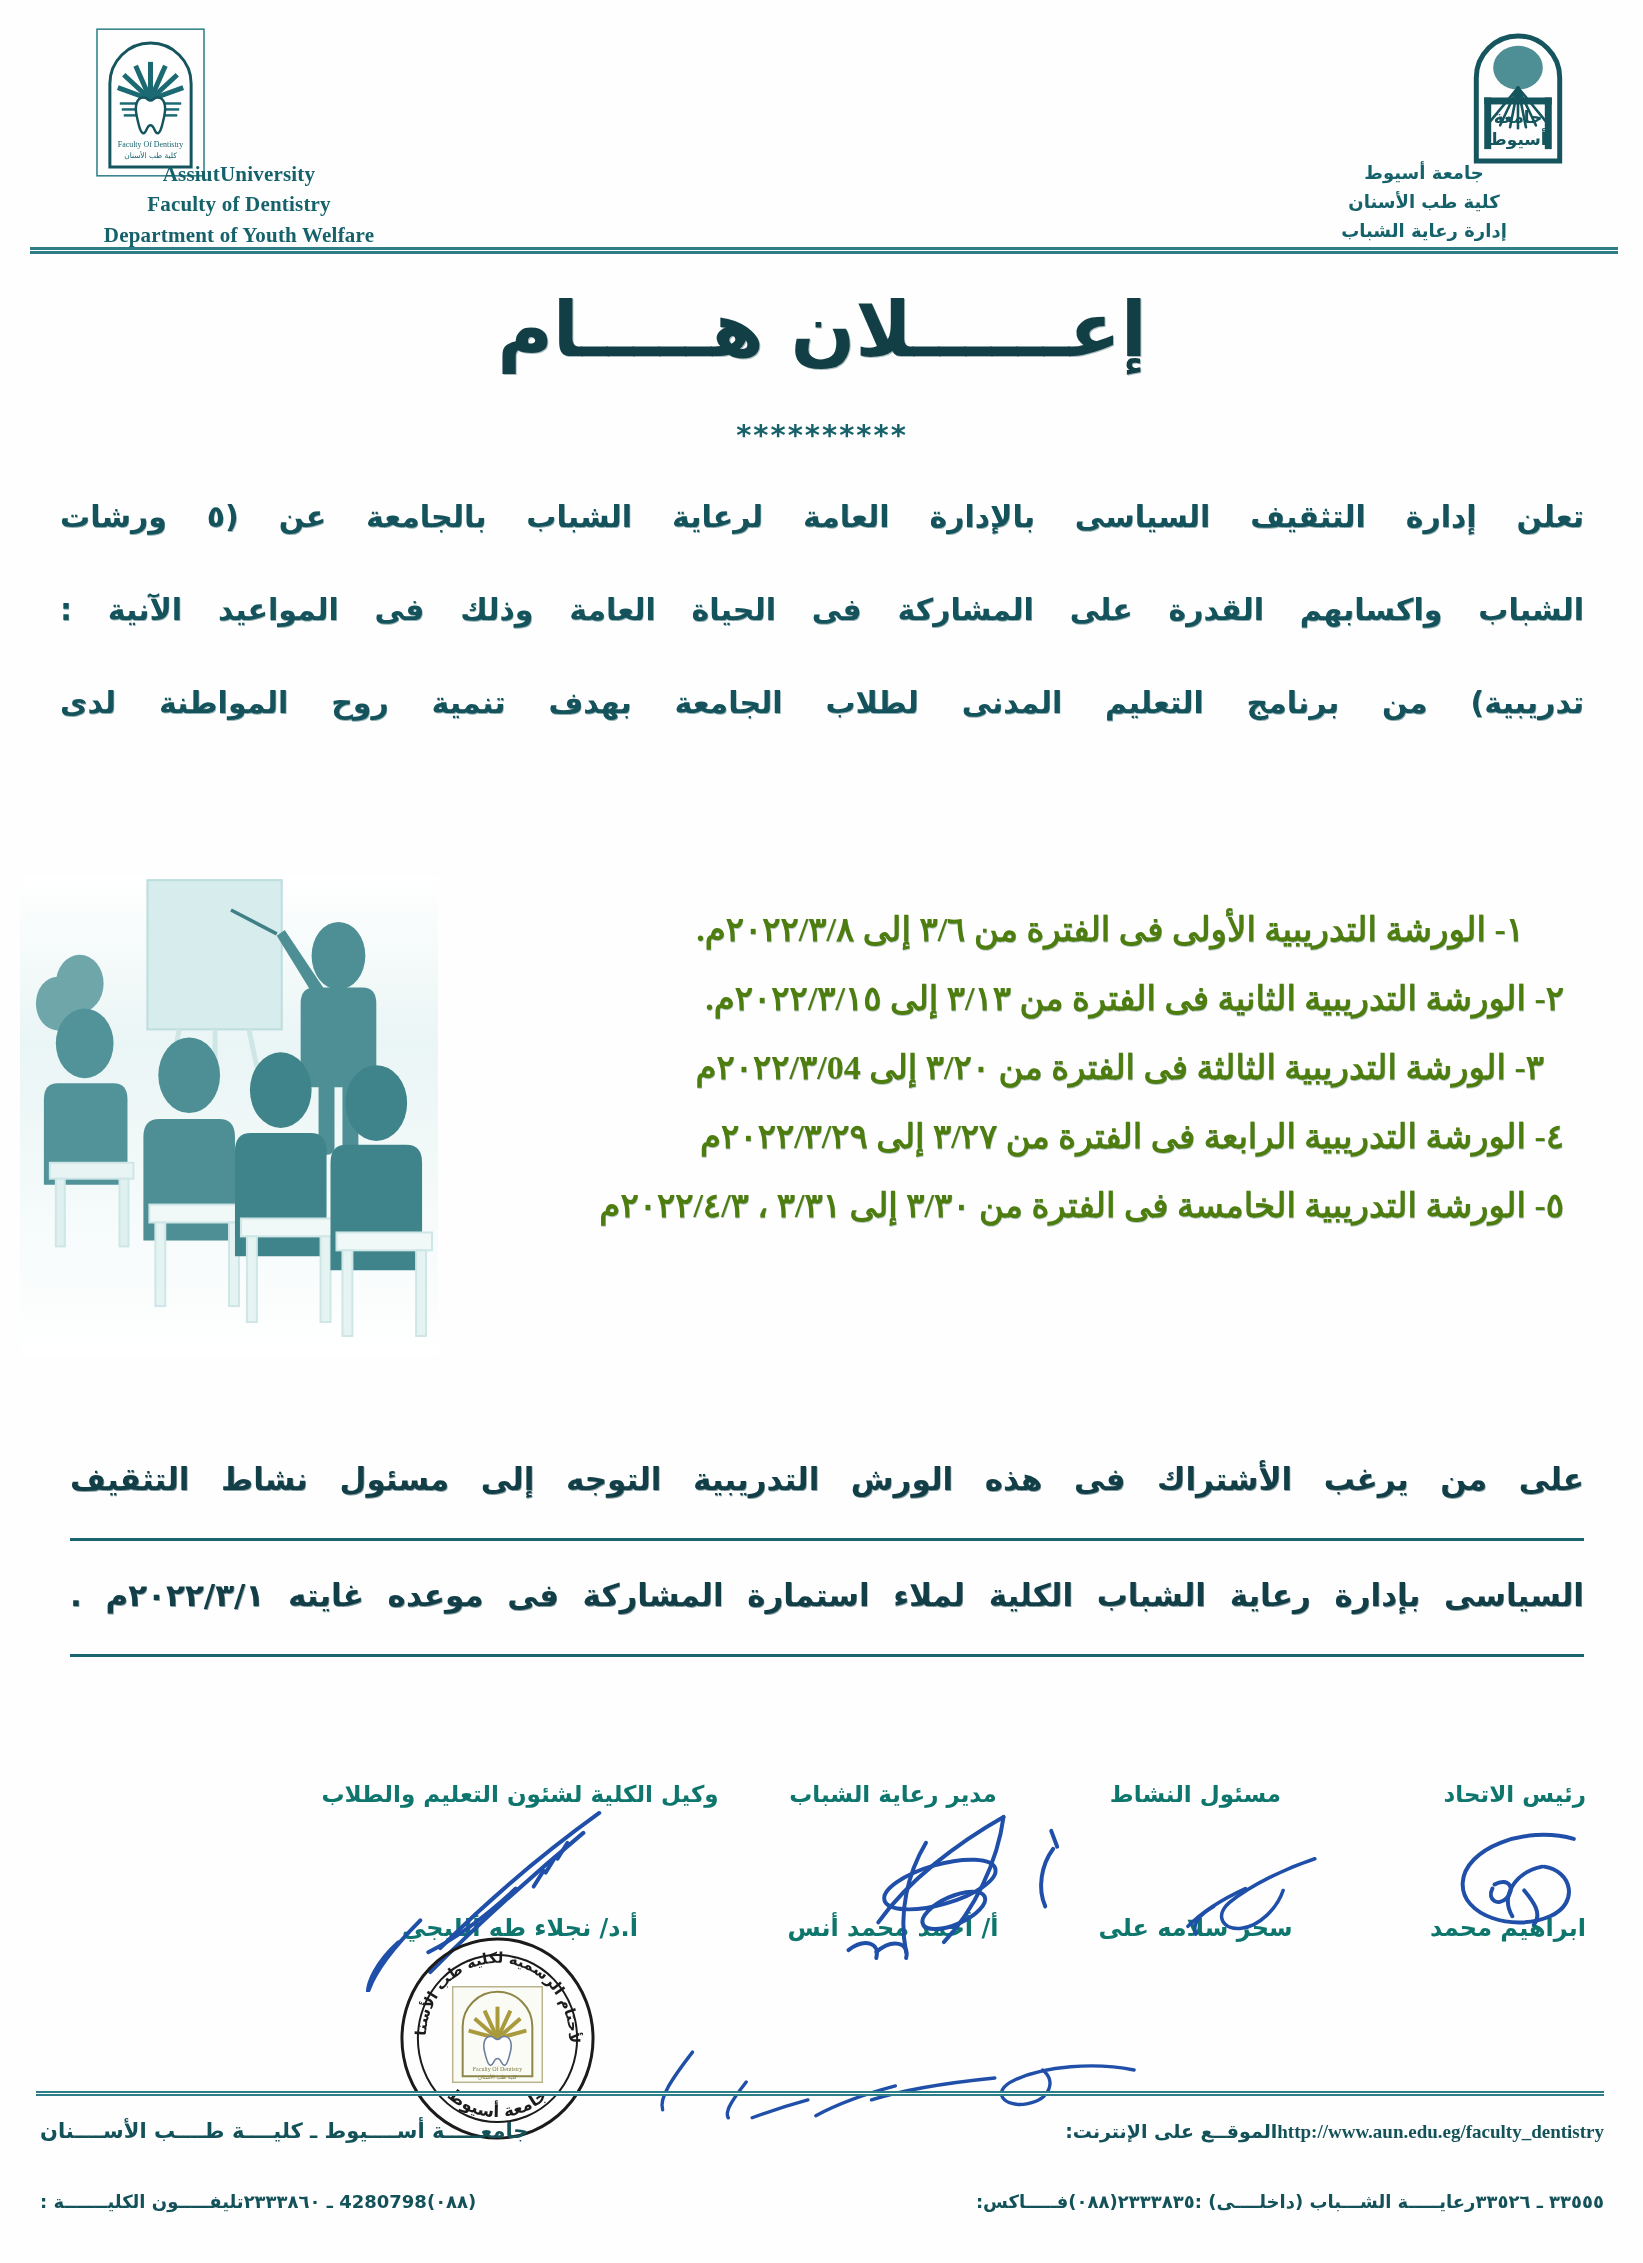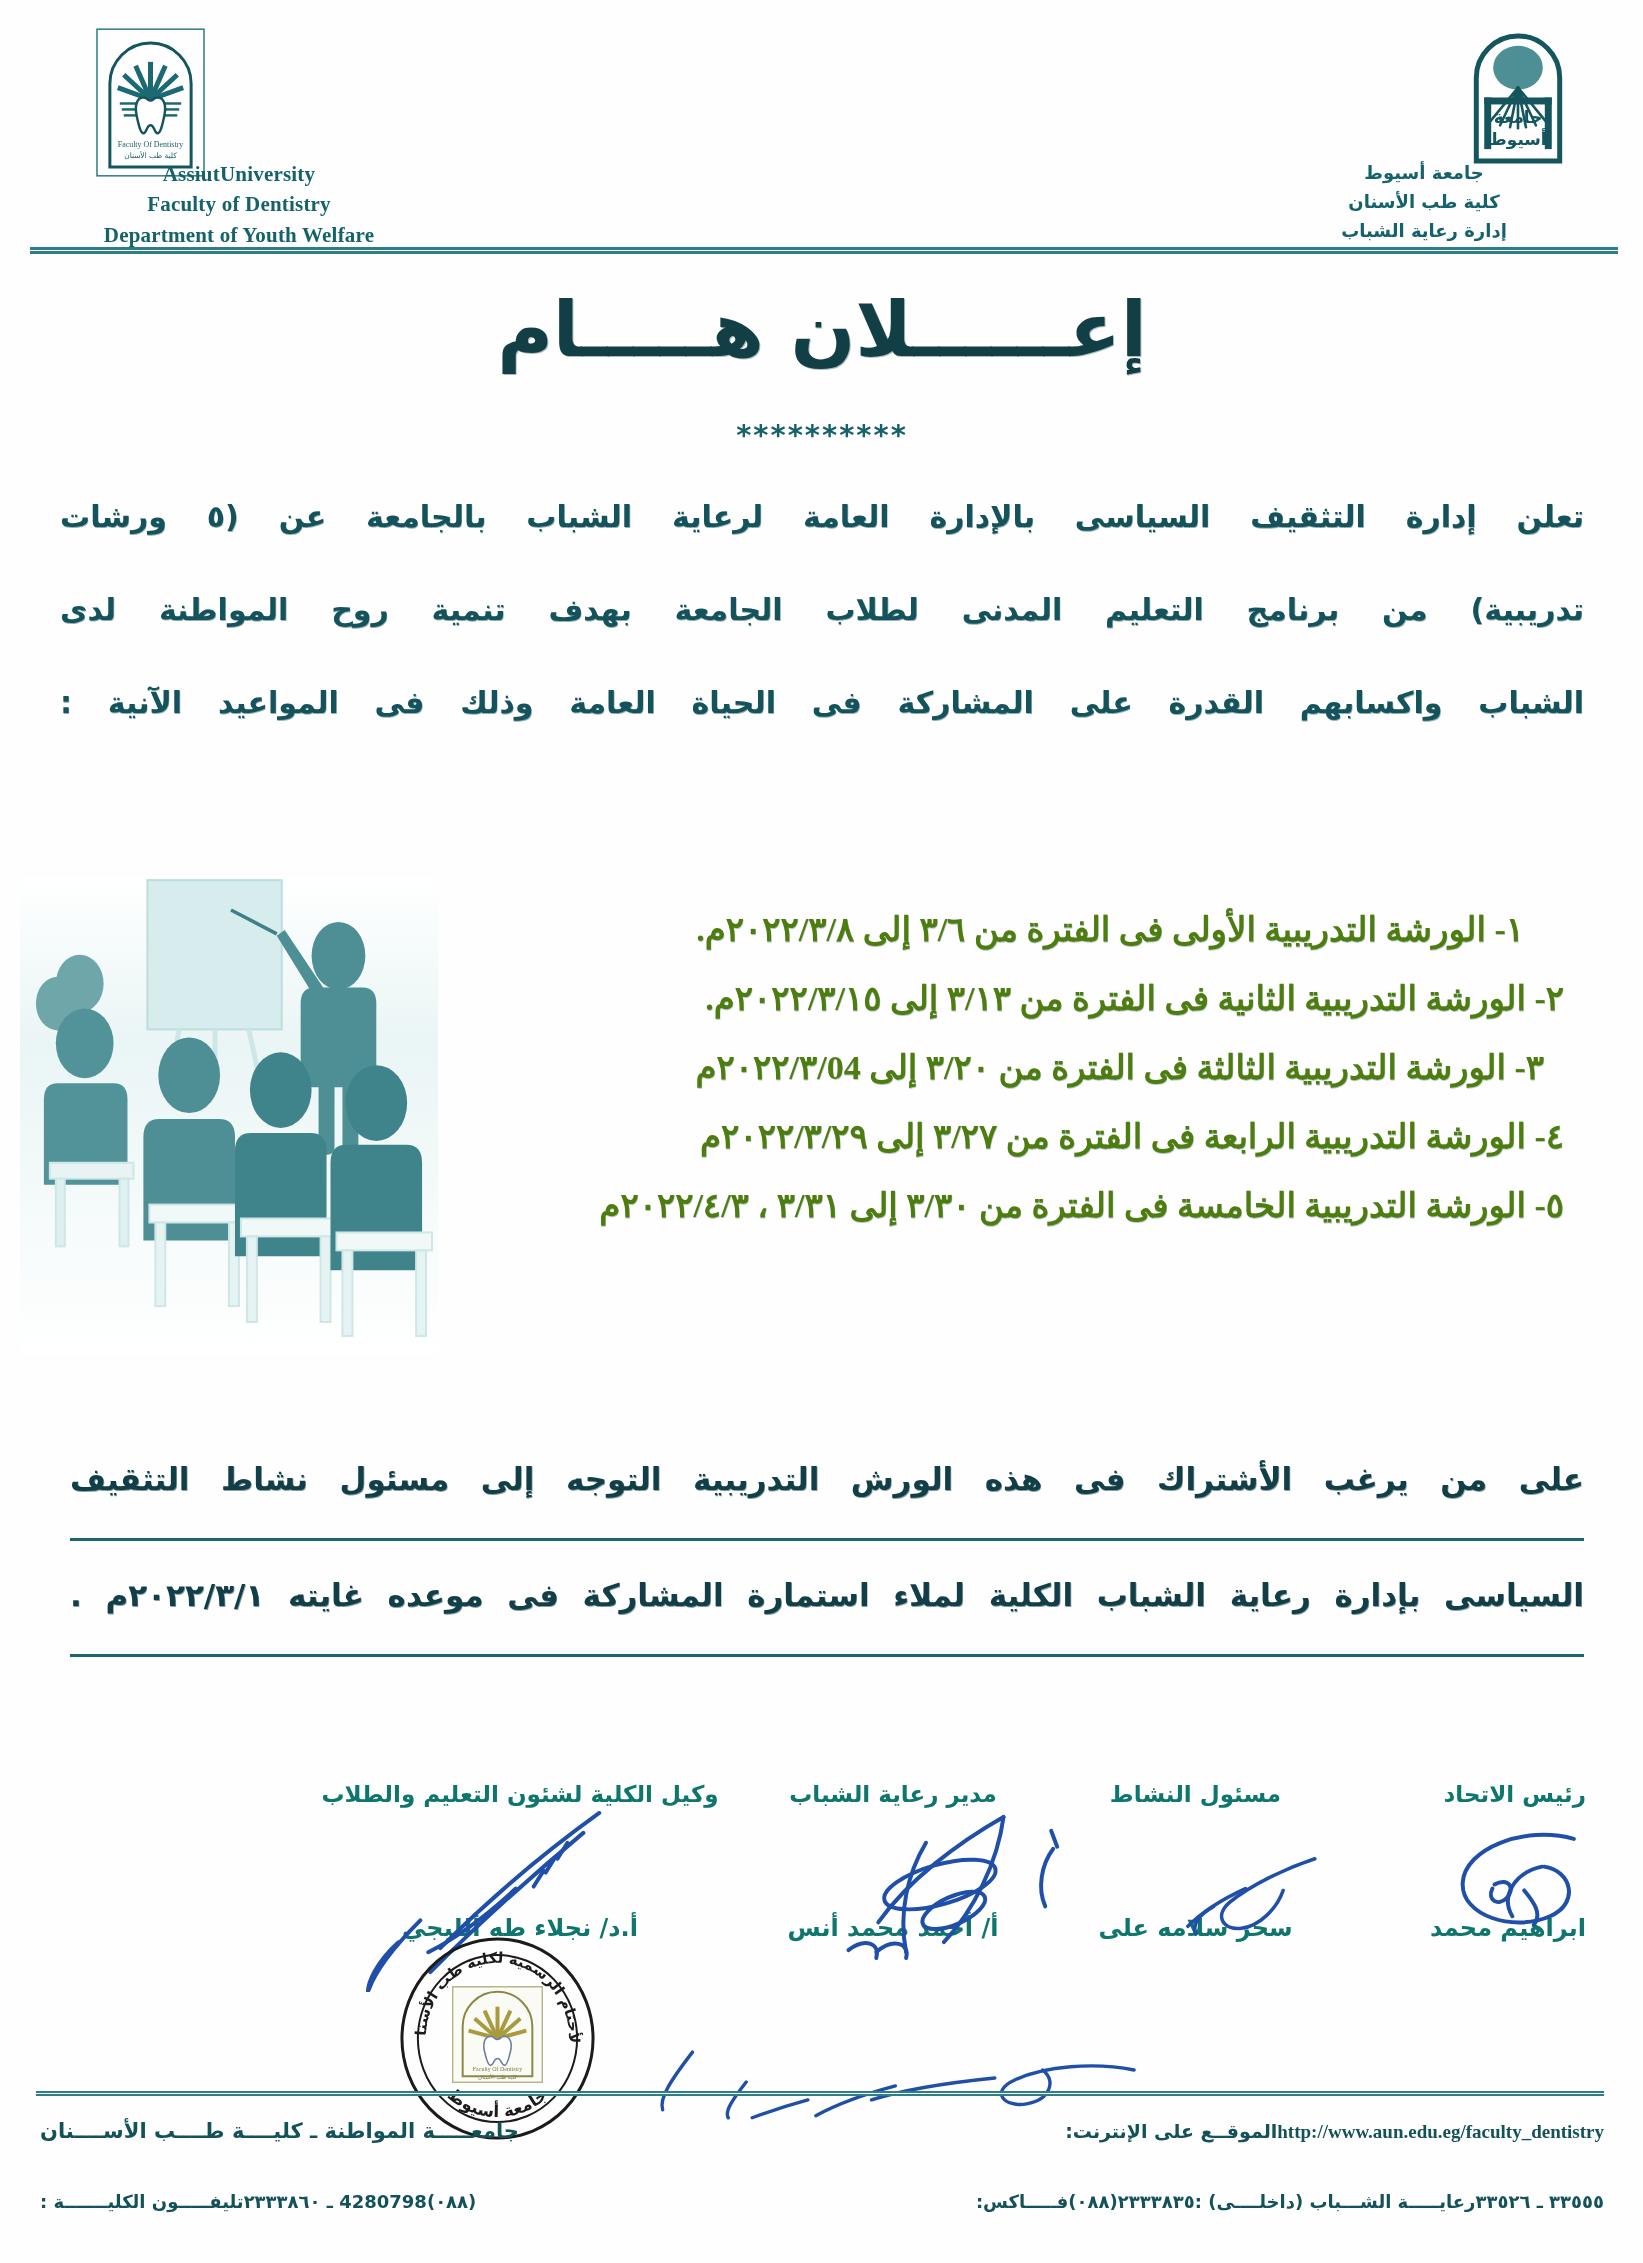--- a/index.html
+++ b/index.html
@@ -181,22 +181,22 @@
         <i class="b"></i>
         <i class="c"></i>
     </div>
   </div>
 
   <div class="title">إعــــــلان هـــــام</div>
   <div class="stars">**********</div>
 
   <div class="intro">
     <span class="ln l1">تعلن إدارة التثقيف السياسى بالإدارة العامة لرعاية الشباب بالجامعة عن (٥ ورشات</span>
+    <span class="ln l3">الشباب واكسابهم القدرة على المشاركة فى الحياة العامة وذلك فى المواعيد الآنية :</span>
     <span class="ln l2">تدريبية) من برنامج التعليم المدنى لطلاب الجامعة بهدف تنمية روح المواطنة لدى</span>
-    <span class="ln l3">الشباب واكسابهم القدرة على المشاركة فى الحياة العامة وذلك فى المواعيد الآنية :</span>
   </div>
 
   <div class="illus">
     <svg viewBox="0 0 420 482" aria-hidden="true">
       <defs>
         <linearGradient id="bgFade" x1="0" y1="0" x2="0" y2="1">
           <stop offset="0%" stop-color="#ffffff"></stop>
           <stop offset="35%" stop-color="#eaf5f5"></stop>
           <stop offset="100%" stop-color="#ffffff"></stop>
         </linearGradient>
@@ -389,21 +389,21 @@
   <div class="foot-rule">
     <i class="a"></i>
       <i class="b"></i>
       <i class="c"></i>
   </div>
 
   <div class="footer">
     <div class="f-row r1">
       <span class="f-url">http://www.aun.edu.eg/faculty_dentistry</span>
       <span class="f-lbl">الموقــع على الإنترنت:</span>
-      <span class="f-ar" style="margin-right:auto;">جامعـــــة المواطنة ـ كليــــة طــــب الأســــنان</span>
+      <span class="f-ar" style="margin-right:auto;">جامعـــــة أســــيوط ـ كليــــة طــــب الأســــنان</span>
     </div>
     <div class="f-row r2">
       <span class="f-small">٣٣٥٥٥ ـ ٣٣٥٢٦</span>
       <span class="f-small">رعايـــــة الشـــباب (داخلــــى) :</span>
       <span class="f-small">٢٣٣٣٨٣٥(٠٨٨)</span>
       <span class="f-small">فـــــاكس:</span>
       <span class="f-small" style="margin-right:auto;">(٠٨٨)4280798 ـ ٢٣٣٣٨٦٠</span>
       <span class="f-small">تليفـــــون الكليـــــــة :</span>
     </div>
   </div>

